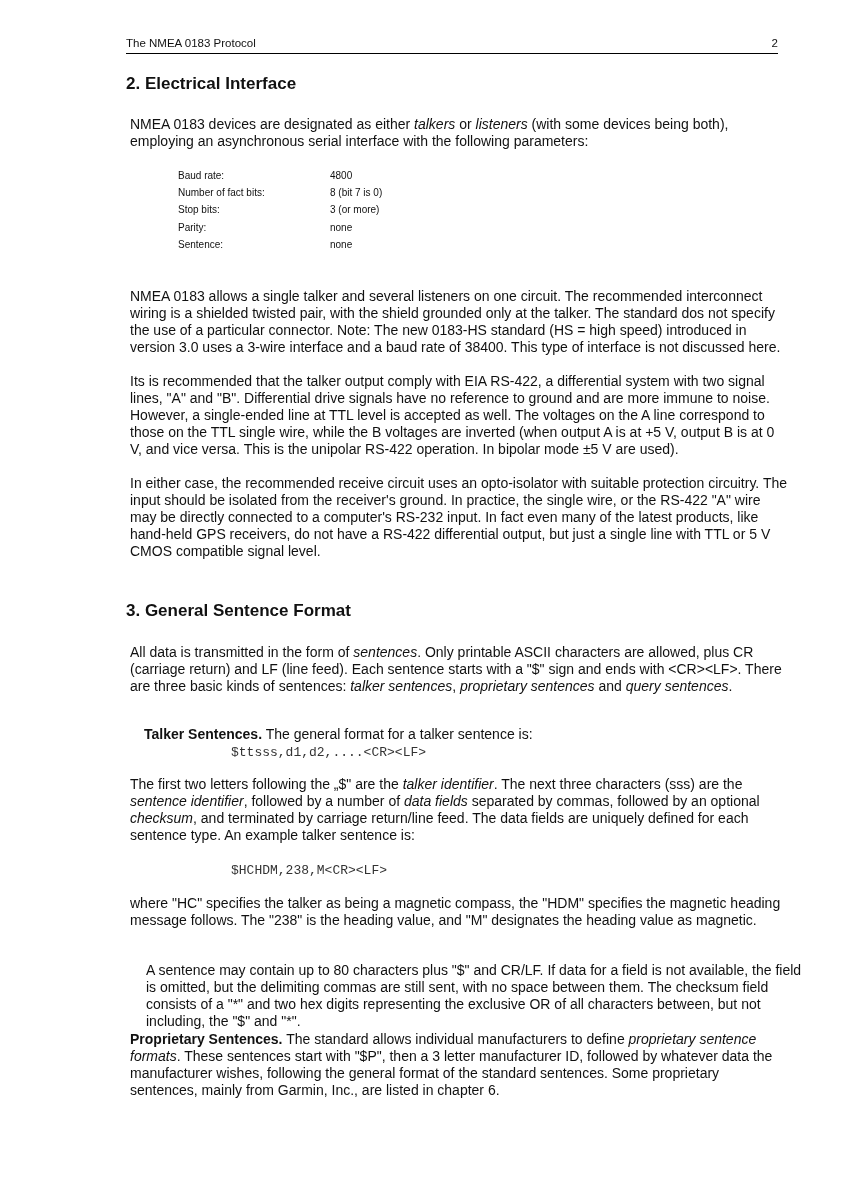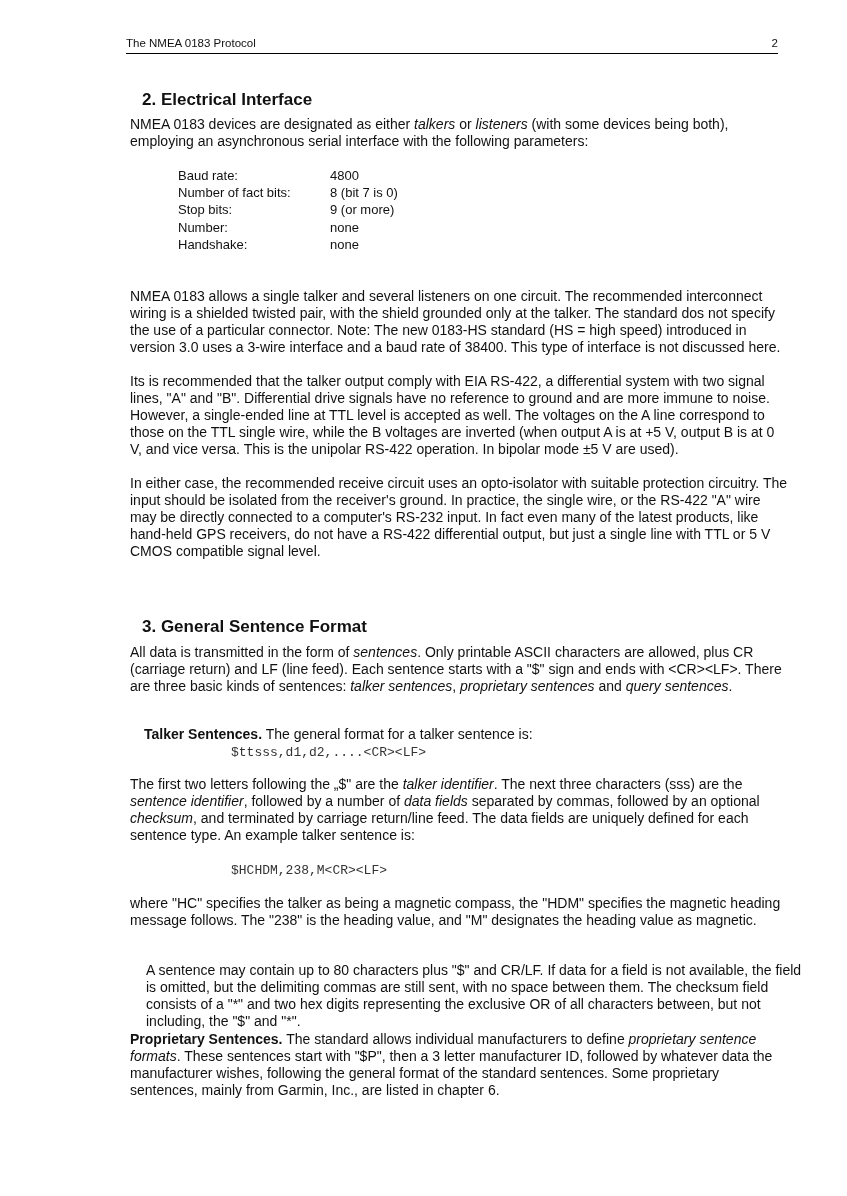--- a/index.html
+++ b/index.html
@@ -5,22 +5,22 @@
     html, body { margin: 0; padding: 0; background: #ffffff; }
     body { width: 847px; height: 1196px; position: relative; overflow: hidden;
            font-family: "Liberation Sans", sans-serif; color: #111; }
     .page { position: absolute; left: 0; top: 0; width: 847px; height: 1196px; border-radius: 17px; }
     .header { position: absolute; left: 126px; top: 37px; width: 652px; height: 16px;
               border-bottom: 1.3px solid #000; font-size: 11.5px; }
     .header .title { position: absolute; left: 0; top: 0; }
     .header .pnum { position: absolute; right: 0; top: 0; }
     .content { position: absolute; left: 126px; top: 0; width: 660px; }
     .blk { position: absolute; left: 4px; width: 660px; font-size: 14px; line-height: 17px; }
-    h2 { position: absolute; left: 0; margin: 16px; font-size: 17px; font-weight: bold; }
-    .params { position: absolute; left: 52px; font-size: 13px; line-height: 17.2px; }
+    h2 { position: absolute; left: 0; margin: 0; font-size: 17px; font-weight: bold; }
+    .params { position: absolute; left: 52px; font-size: 10px; line-height: 17.2px; }
     .params .row { display: flex; }
     .params .k { width: 152px; }
     .code { position: absolute; left: 105px; font-family: "Liberation Mono", monospace;
             font-size: 13px; color: #333; }
     i { font-style: italic; }
     b { font-weight: bold; }
   </style>
 </head>
 <body>
 
@@ -39,28 +39,28 @@
       <div class="row">
           <span class="k">Baud rate:</span>
           <span>4800</span>
         </div>
       <div class="row">
           <span class="k">Number of fact bits:</span>
           <span>8 (bit 7 is 0)</span>
         </div>
       <div class="row">
           <span class="k">Stop bits:</span>
-          <span>9 (or more)</span>
+          <span>3 (or more)</span>
         </div>
       <div class="row">
-          <span class="k">Number:</span>
+          <span class="k">Parity:</span>
           <span>none</span>
         </div>
       <div class="row">
-          <span class="k">Handshake:</span>
+          <span class="k">Sentence:</span>
           <span>none</span>
         </div>
     </div>
 
     <p class="blk" style="top:288px; margin:0">NMEA 0183 allows a single talker and several listeners on one circuit. The recommended interconnect wiring is a shielded twisted pair, with the shield grounded only at the talker. The standard dos not specify the use of a particular connector. Note: The new 0183-HS standard  (HS = high speed)  introduced in version 3.0 uses a 3-wire interface and a baud rate of 38400. This type of interface is not discussed here.</p>
     <p class="blk" style="top:373px; margin:0">Its is recommended that the talker output comply with EIA RS-422, a differential system with two signal lines, "A" and "B". Differential drive signals have no reference to ground and are more immune to noise. However, a single-ended line at TTL level is accepted as well. The voltages on the A line correspond to those on the TTL single wire, while the B voltages are inverted (when output A is at +5 V, output B is at 0 V, and vice versa. This is the unipolar RS-422 operation. In bipolar mode ±5 V are used).</p>
     <p class="blk" style="top:475px; margin:0">In either case, the recommended receive circuit uses an opto-isolator with suitable protection circuitry. The input should be isolated from the receiver's ground. In practice, the single wire, or the RS-422 "A" wire may be directly connected to a computer's RS-232 input. In fact even many of the latest products, like hand-held GPS receivers, do not have a RS-422 differential output, but just a single line with TTL or 5 V CMOS compatible signal level.</p>
 
     <h2 style="top:601px">3. General Sentence Format</h2>
 

